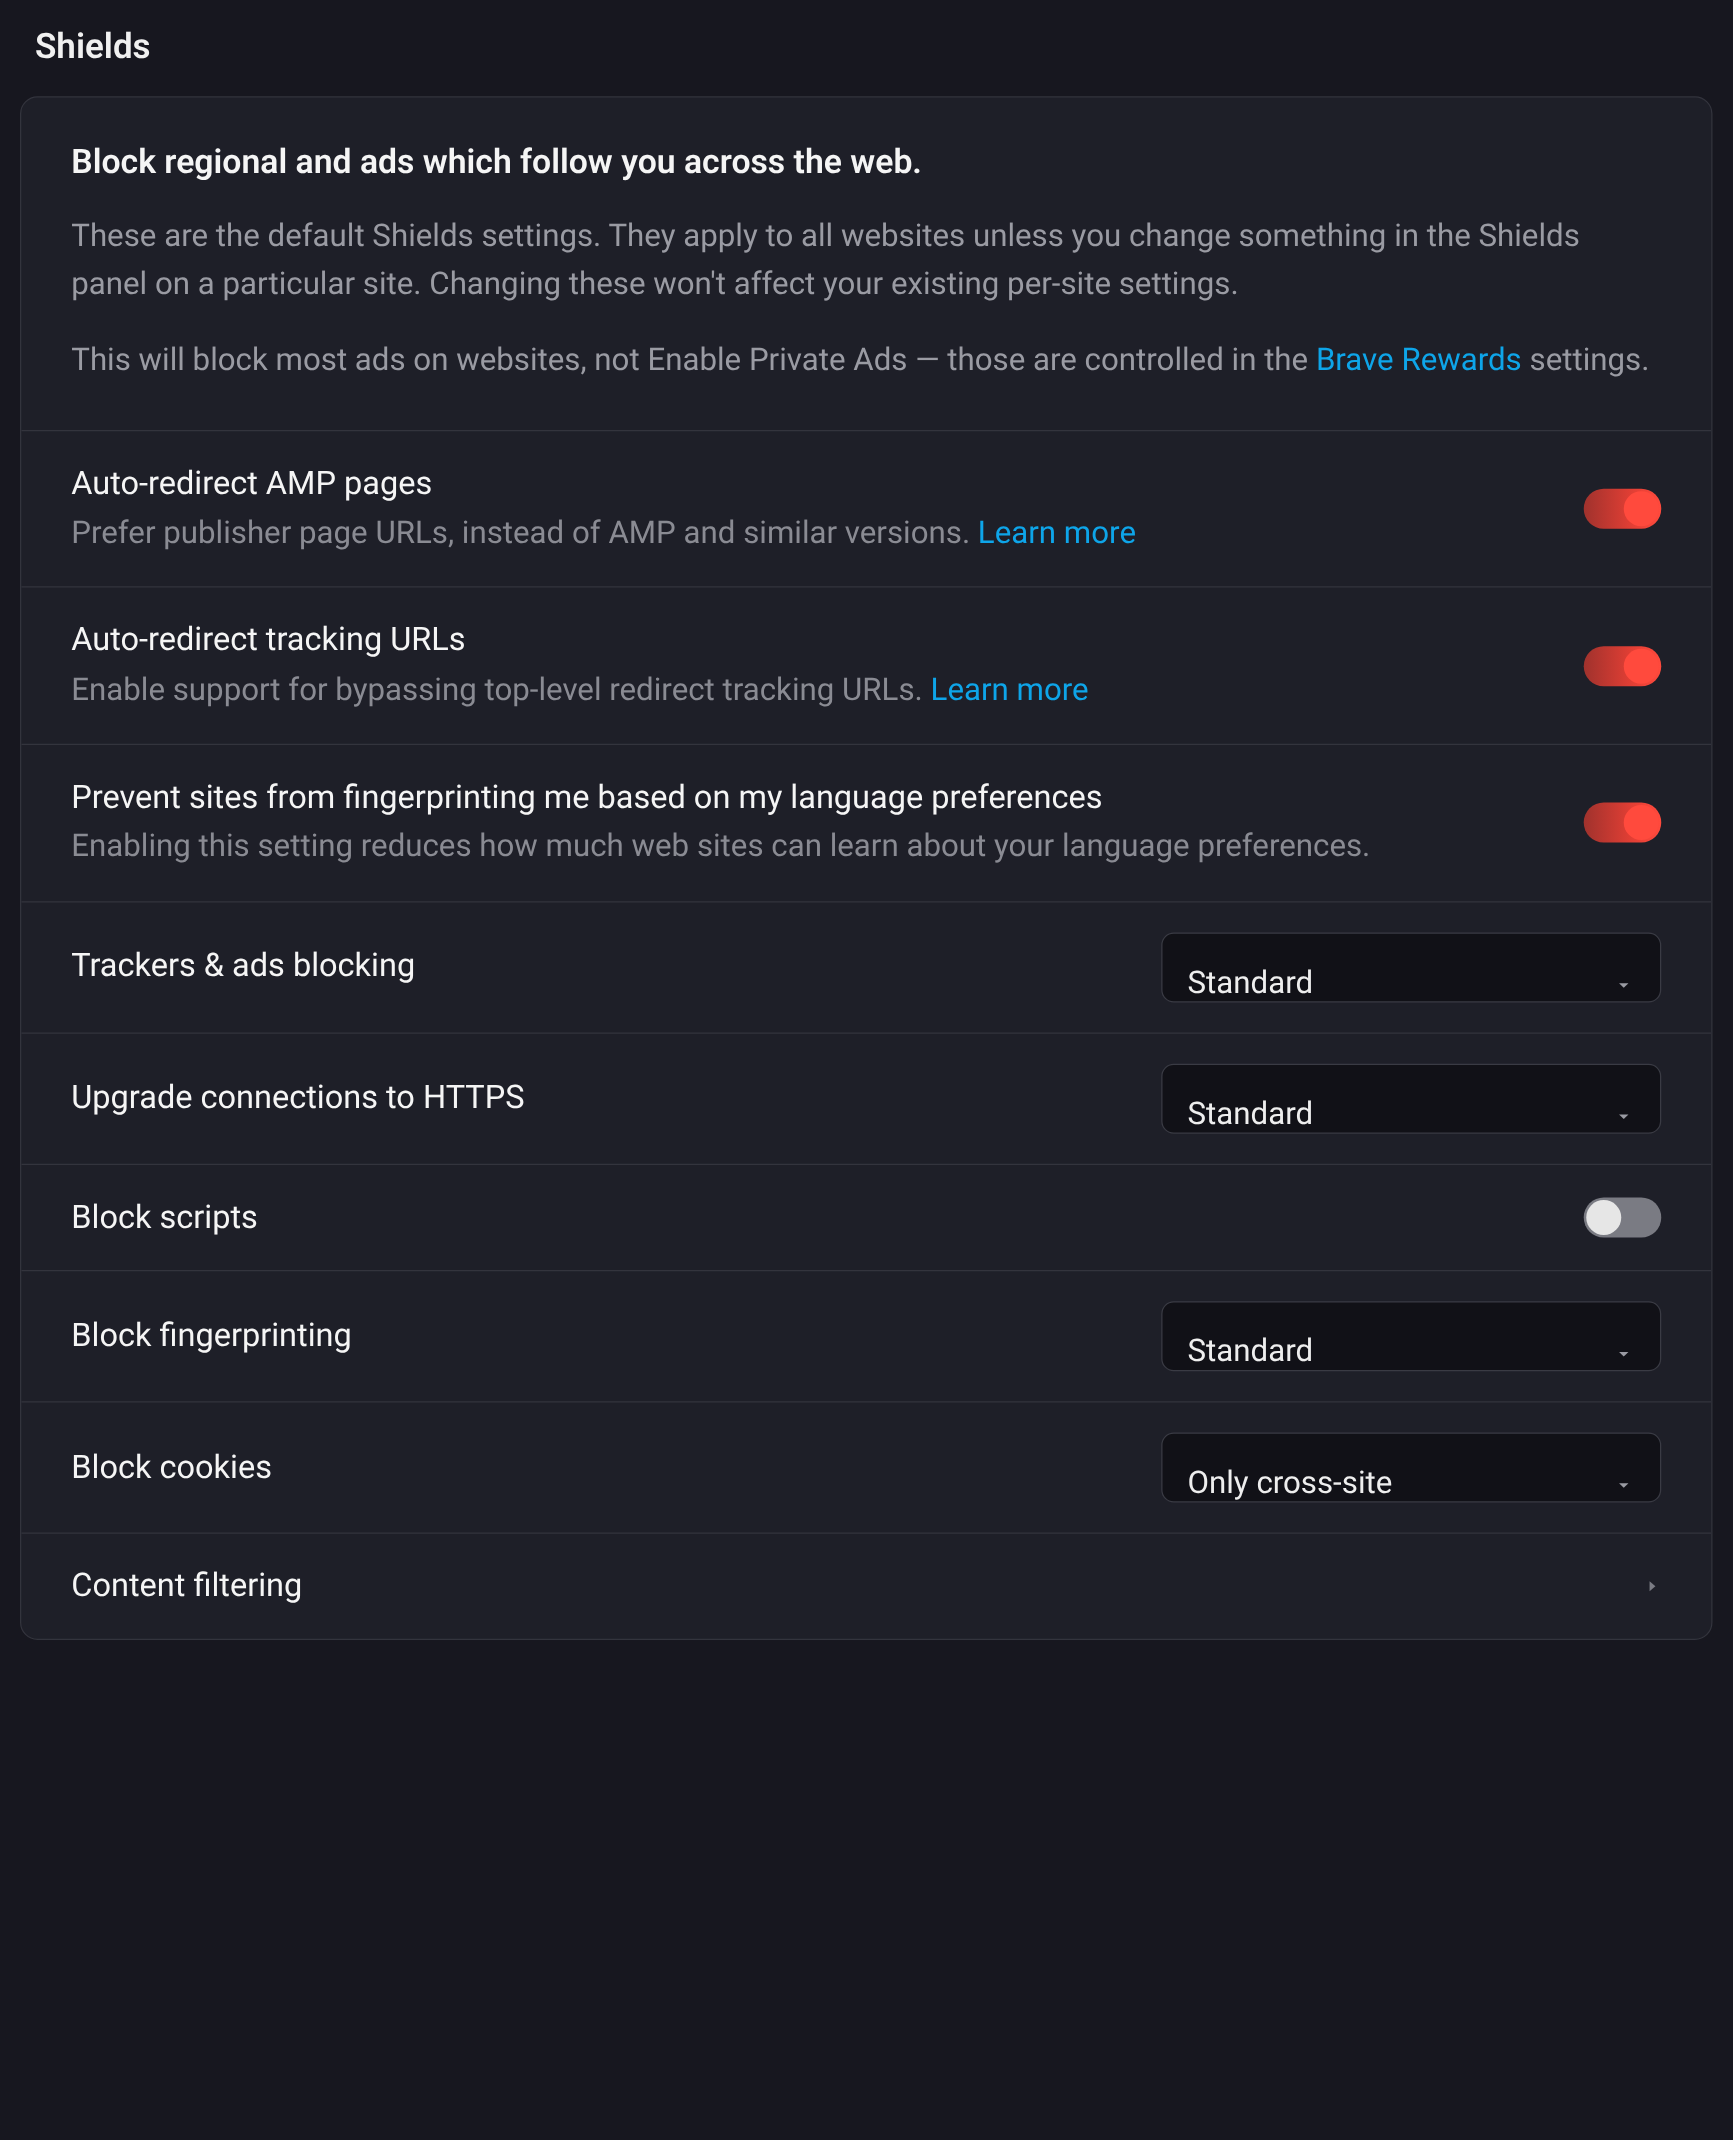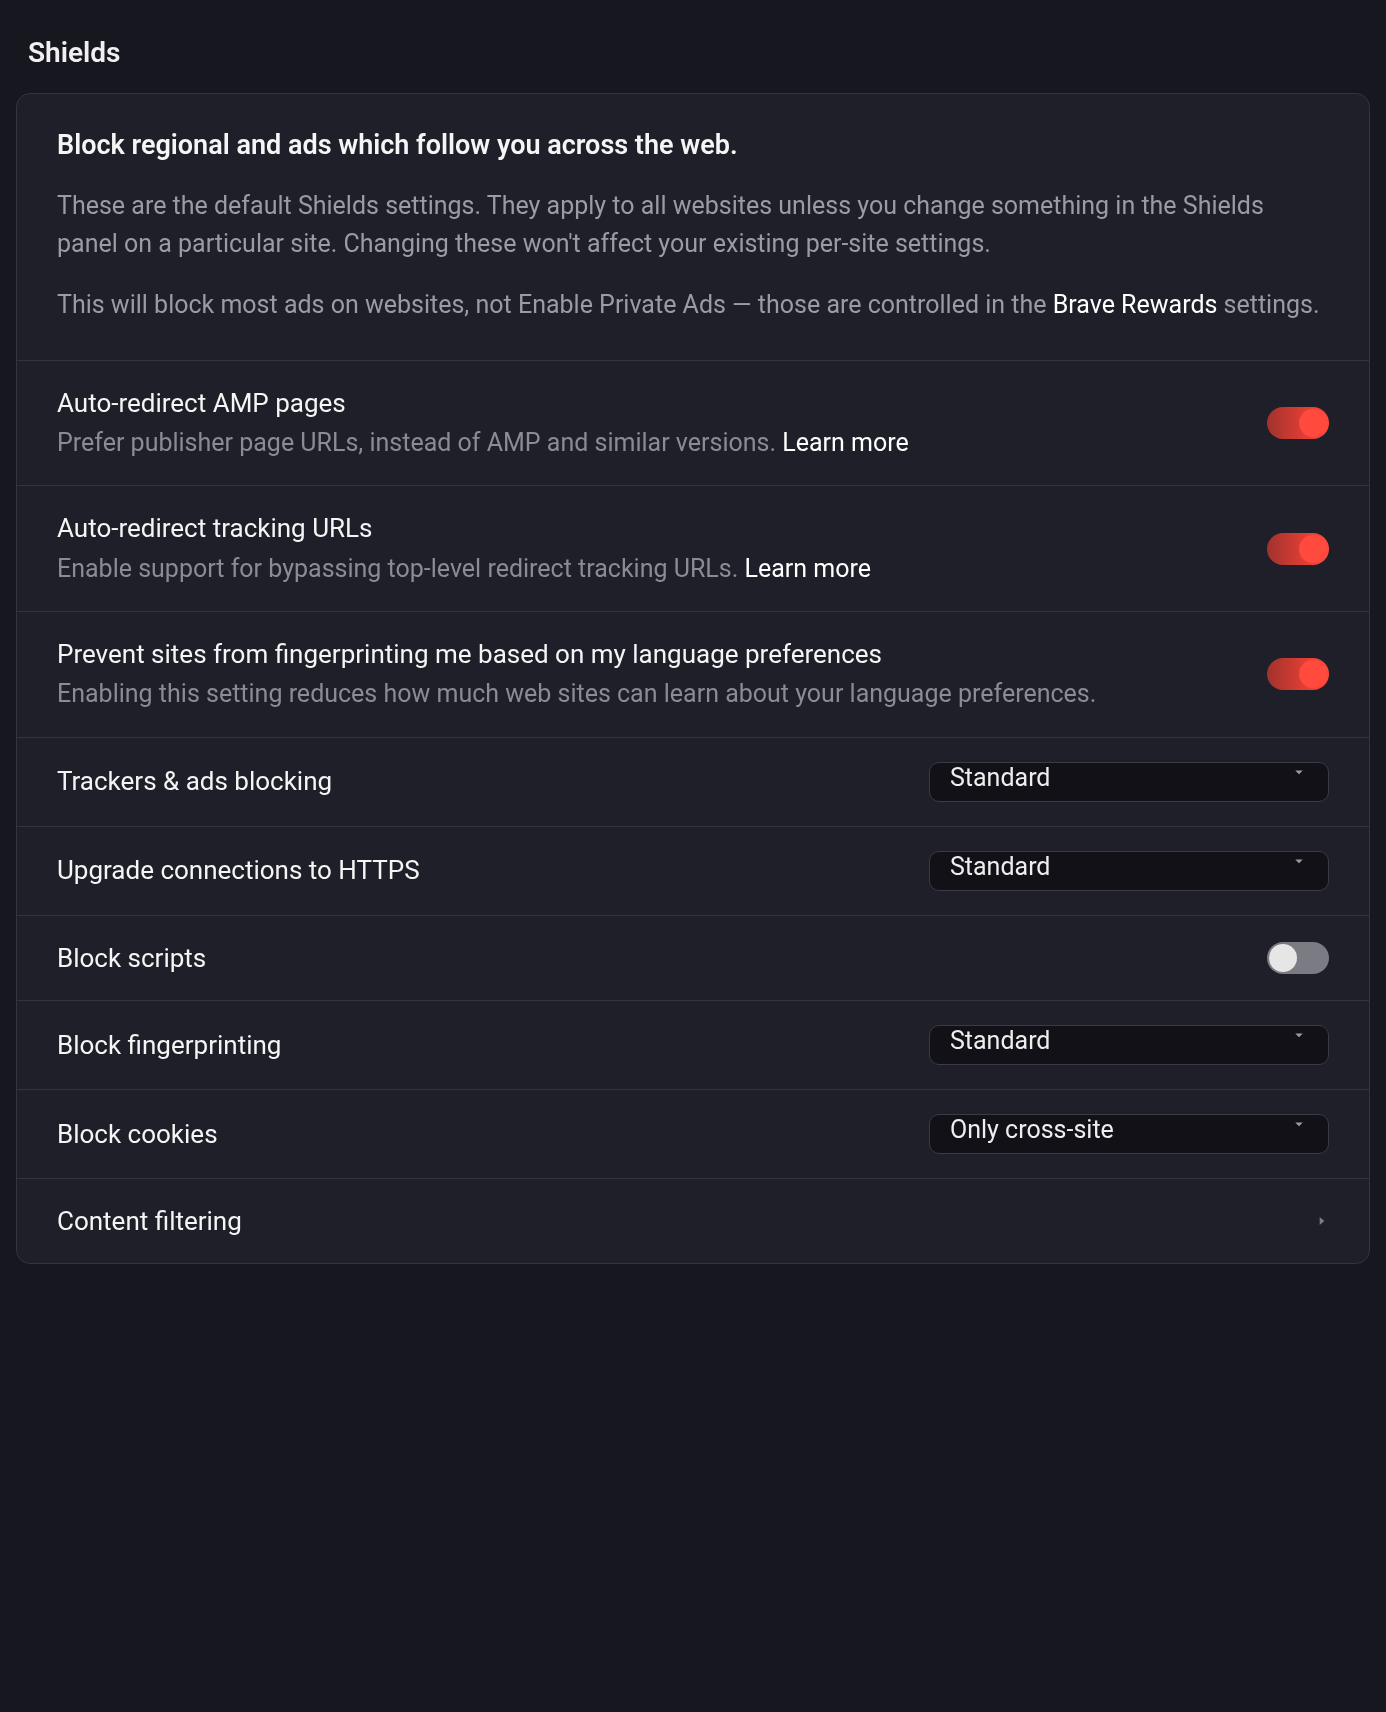--- a/index.html
+++ b/index.html
@@ -12,21 +12,20 @@
   }
   .page {
     padding: 20px 16px 16px 16px;
   }
   .page-title {
     font-size: 28px;
     font-weight: 600;
     color: #f0f0f0;
     margin-bottom: 24px;
     margin-left: 12px;
-    margin-top: 16px;
   }
   .card {
     background: #1e1f28;
     border-radius: 14px;
     overflow: hidden;
     border: 1px solid #33343d;
   }
   .intro {
     padding: 34px 40px 36px 40px;
     border-bottom: 1px solid #33343d;
@@ -39,21 +38,21 @@
     line-height: 1.3;
   }
   .intro-text {
     font-size: 25px;
     color: #9a9ba3;
     line-height: 1.5;
     margin-bottom: 24px;
   }
   .intro-text:last-child { margin-bottom: 0; }
   .link {
-    color: #ffffff;
+    color: #0ea5e9;
     text-decoration: none;
     cursor: pointer;
   }
   .row {
     display: flex;
     align-items: center;
     justify-content: space-between;
     padding: 24px 40px;
     border-bottom: 1px solid #33343d;
     gap: 24px;
@@ -98,26 +97,26 @@
     height: 28px;
     border-radius: 50%;
     background: #ffffff;
   }
   .toggle-on .knob { right: 2px; background: #ff4a3d; }
   .toggle-off .knob { left: 2px; background: #e6e6e6; }
 
   
   .select {
     width: 400px;
-    height: 40px;
+    height: 56px;
     background: #111117;
     border: 1px solid #3a3b44;
     border-radius: 10px;
     display: flex;
-    align-items: flex-start;
+    align-items: flex-end;
     justify-content: space-between;
     padding: 0 20px;
     flex-shrink: 0;
     cursor: pointer;
   }
   .select-label {
     font-size: 25px;
     color: #eeeeee;
   }
   .select .caret {

